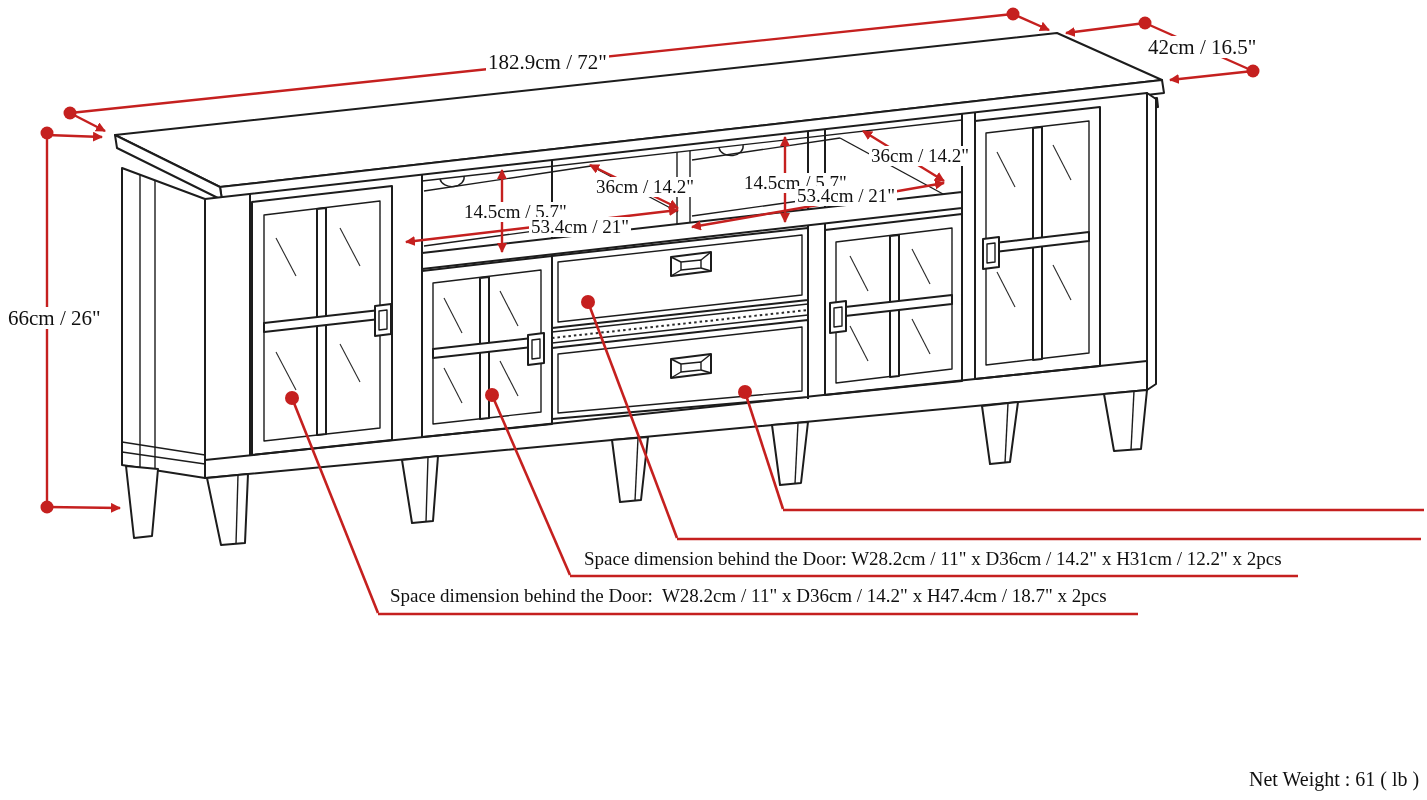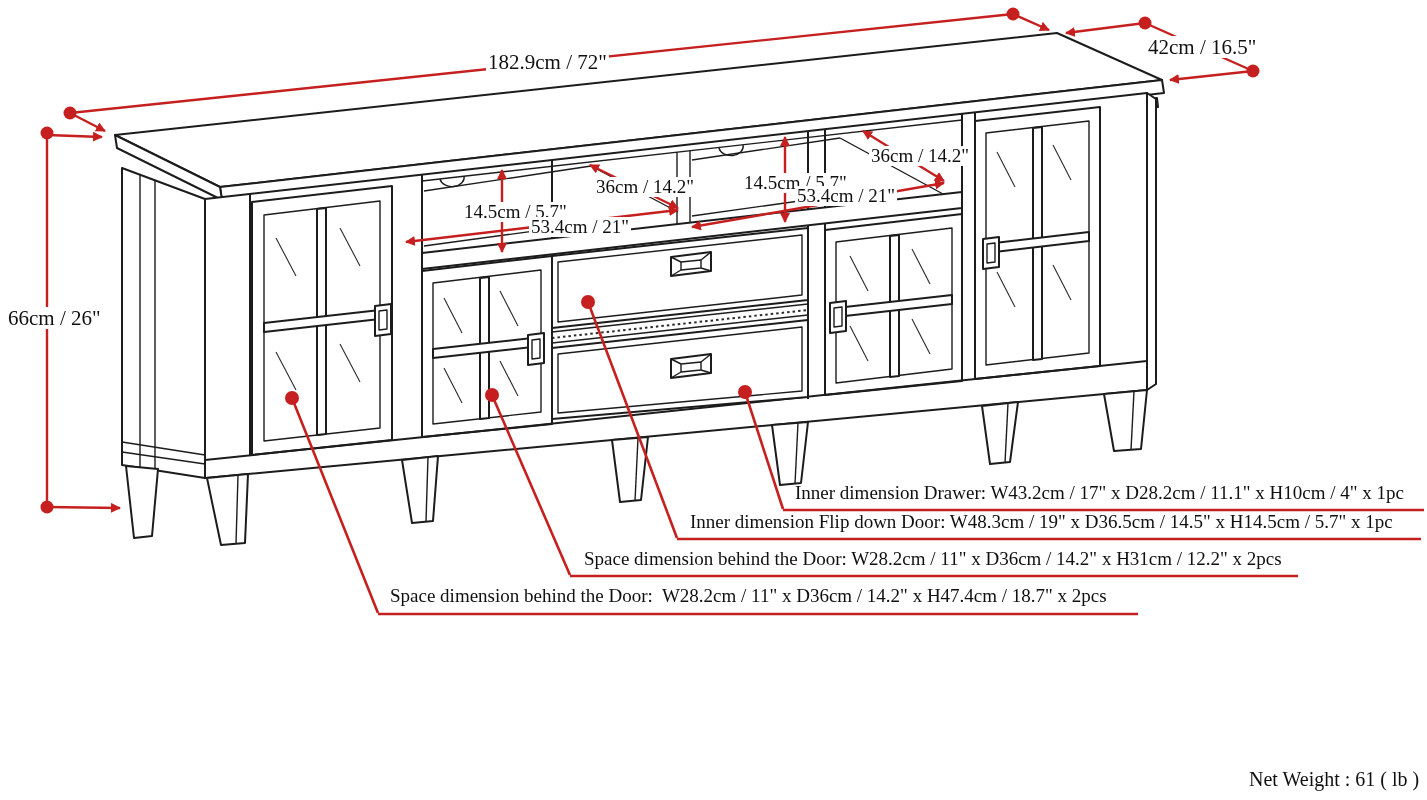--- a/index.html
+++ b/index.html
@@ -264,19 +264,17 @@
   <div class="lbl big" style="left:6px;top:307px;">66cm / 26"</div>
 
   <div class="lbl dim" style="left:462px;top:202px;">14.5cm / 5.7"</div>
   <div class="lbl dim" style="left:529px;top:217px;">53.4cm / 21"</div>
   <div class="lbl dim" style="left:594px;top:177px;">36cm / 14.2"</div>
 
   <div class="lbl dim" style="left:742px;top:173px;">14.5cm / 5.7"</div>
   <div class="lbl dim" style="left:795px;top:186px;">53.4cm / 21"</div>
   <div class="lbl dim" style="left:869px;top:146px;">36cm / 14.2"</div>
 
-  <div class="lbl callout" style="left:795px;top:483px;">Inner dimension Drawer: W43.2cm / 17" x D28.2cm / 11.1" x H10cm / 4" x 1pc</div>
-  <div class="lbl callout" style="left:690px;top:512px;">Inner dimension Flip down Door: W48.3cm / 19" x D36.5cm / 14.5" x H14.5cm / 5.7" x 1pc</div>
   <div class="lbl callout" style="left:584px;top:549px;">Space dimension behind the Door: W28.2cm / 11" x D36cm / 14.2" x H31cm / 12.2" x 2pcs</div>
   <div class="lbl callout" style="left:390px;top:586px;white-space:pre;">Space dimension behind the Door:  W28.2cm / 11" x D36cm / 14.2" x H47.4cm / 18.7" x 2pcs</div>
 
   <div class="lbl weight" style="left:1247px;top:769px;">Net Weight : 61 ( lb )</div>
 </div>
 
 </body></html>

